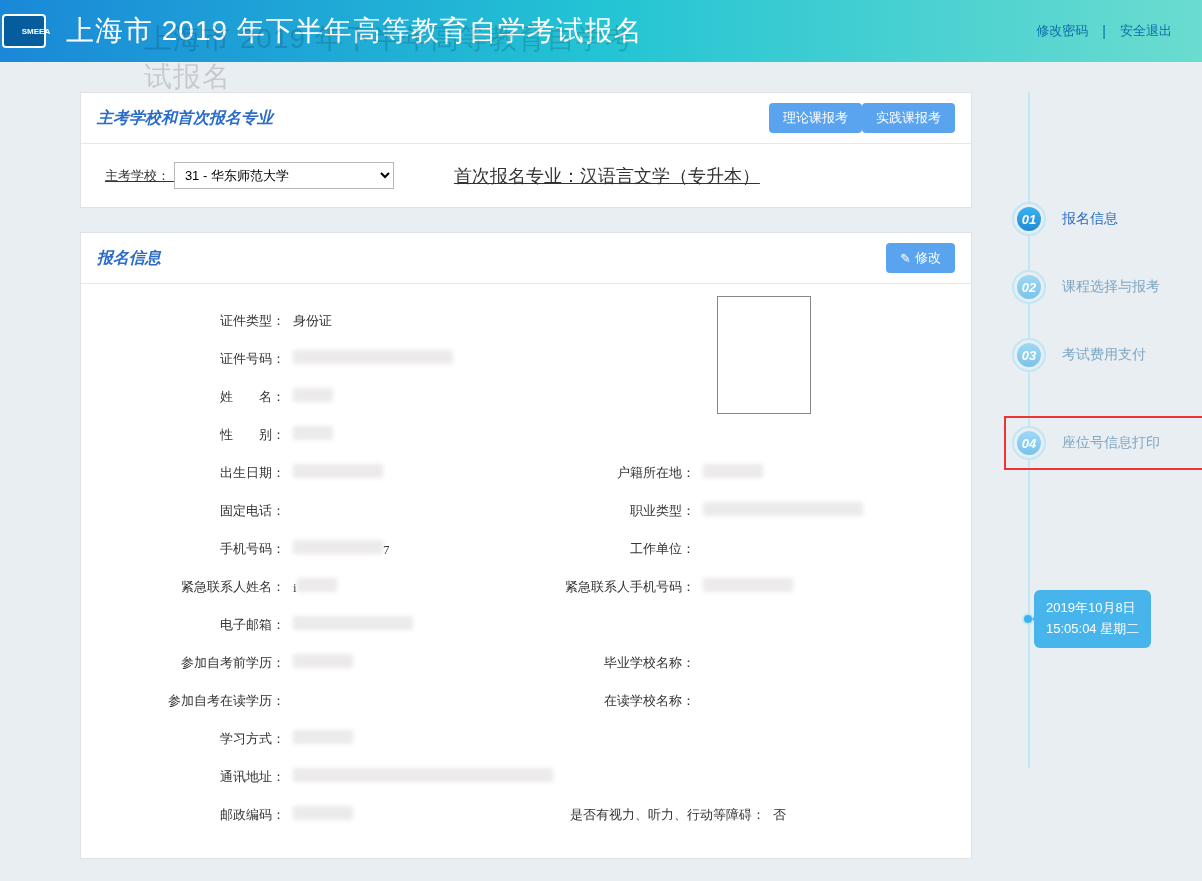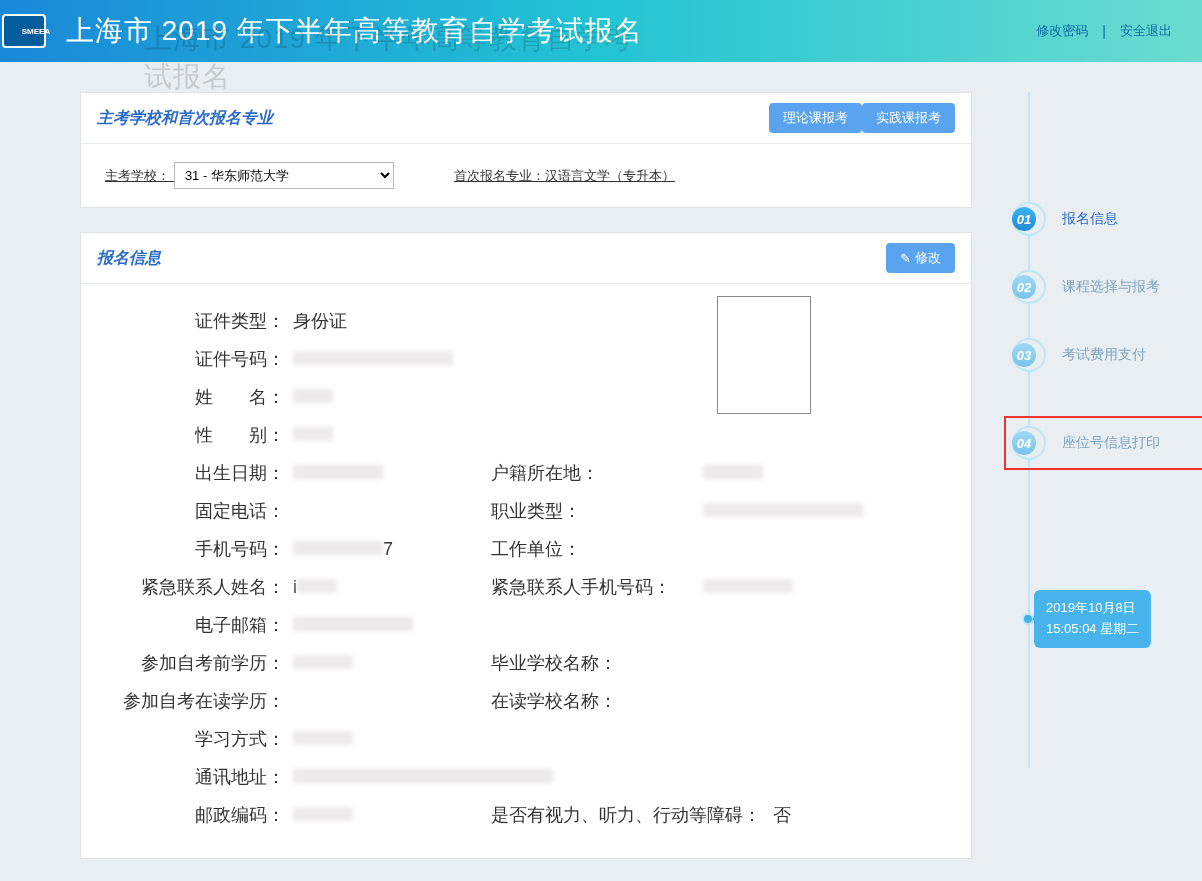--- a/index.html
+++ b/index.html
@@ -111,50 +111,52 @@
   text-decoration: underline;
 }
 .school-row label { font-size: 13px; color: #333; }
 .school-row select {
   font-size: 13px;
   padding: 4px 6px;
   border: 1px solid #b9b9b9;
   width: 220px;
   background: #fff;
 }
-.major-text { font-size: 13px; color: #333; }
+.major-text { font-size: 18px; color: #333; }
 .info-body { padding: 18px 0 24px 0; position: relative; }
 .photo-box {
   position: absolute;
   top: 12px;
   right: 160px;
   width: 94px;
   height: 118px;
   border: 1px solid #888;
   background: #fff;
 }
 .row {
   display: flex;
   align-items: center;
   min-height: 38px;
-  font-size: 18px;
+  font-size: 13px;
+  font-family: Liberation Serif, serif;
 }
 .cell-l {
   flex: 0 0 210px;
   text-align: right;
   padding-right: 6px;
   color: #333;
 }
 .cell-v {
   flex: 0 0 200px;
   text-align: left;
   padding-left: 2px;
 }
 .cell-r-label {
   flex: 0 0 210px;
+  text-align: right;
   padding-right: 6px;
 }
 .cell-r-val {
   flex: 0 0 200px;
   text-align: left;
   padding-left: 2px;
 }
 .redacted {
   display: inline-block;
   background: #eceaea;
@@ -187,20 +189,21 @@
   align-items: center;
   margin-bottom: 34px;
   position: relative;
 }
 .step-dot-wrap {
   position: relative;
   width: 34px;
   height: 34px;
   display: flex;
   align-items: center;
+  justify-content: center;
 }
 .step-ring {
   position: absolute;
   width: 34px; height: 34px;
   border: 2px solid #bfe7f5;
   border-radius: 50%;
   background: #e9eef2;
 }
 .step-num {
   position: relative;

